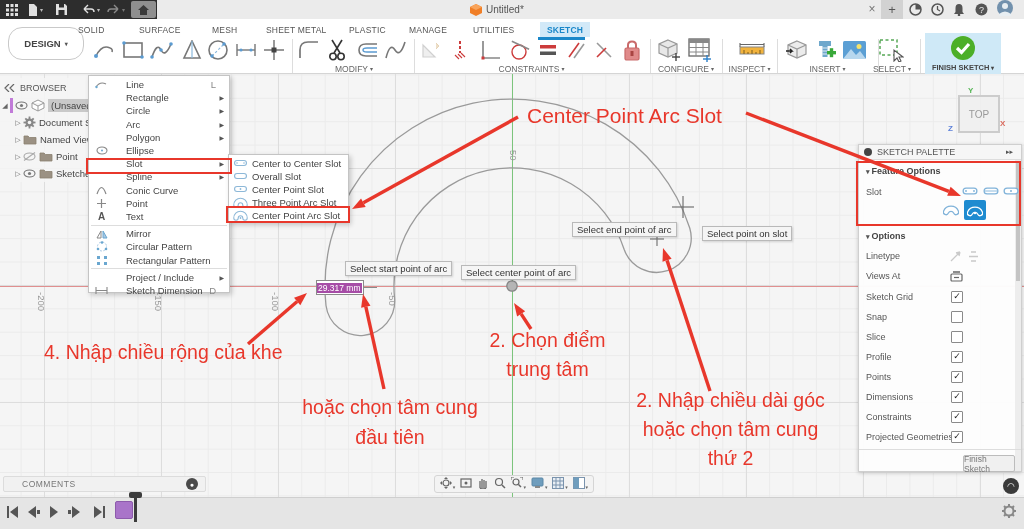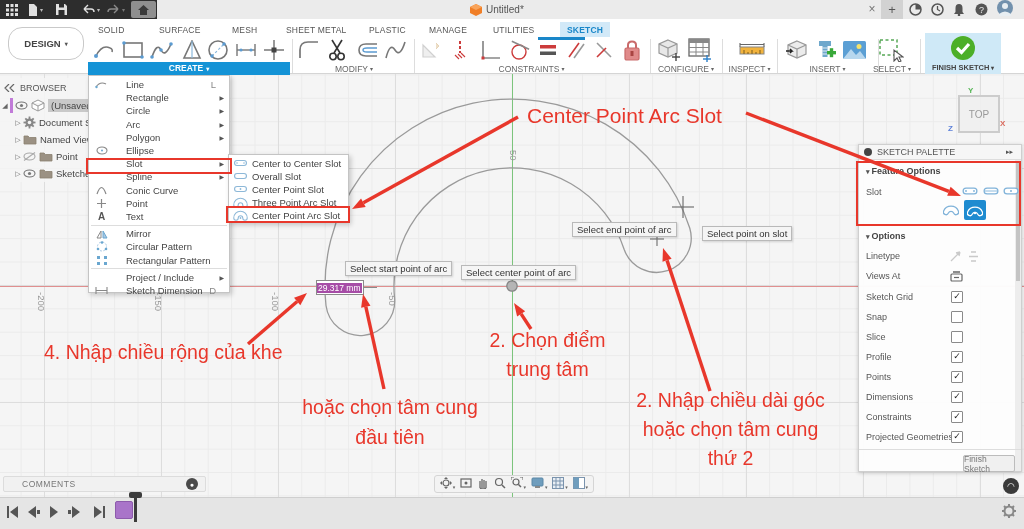--- a/index.html
+++ b/index.html
@@ -11,21 +11,21 @@
 .tbi{position:absolute;top:3px;height:13px;display:flex;align-items:center;color:#dcdcdc;font-size:11px;}
 .caret{font-size:6px;color:#bbb;margin-left:2px;}
 #tb-home{left:131px;top:1px;width:25px;height:17px;background:#8f8f8f;border-radius:2px;display:flex;align-items:center;justify-content:center;}
 #tb-title{left:470px;top:0;height:19px;display:flex;align-items:center;gap:4px;font-size:10px;color:#555;}
 #tb-close{left:864px;top:1px;width:16px;height:16px;color:#777;font-size:12px;display:flex;align-items:center;justify-content:center;}
 #tb-plus{left:881px;top:0;width:22px;height:19px;background:#d2d2d2;color:#555;font-size:13px;display:flex;align-items:center;justify-content:center;}
 .tb-ric{color:#555;}
 
 #ribbon{left:0;top:19px;width:1024px;height:55px;background:#ffffff;border-bottom:1px solid #d5d5d5;box-sizing:border-box;}
 #design-btn{left:8px;top:8px;width:74px;height:31px;background:#fff;border:1px solid #c9c9c9;border-radius:14px;display:flex;align-items:center;justify-content:center;font-size:9.5px;font-weight:bold;color:#444;}
-.tab{position:absolute;top:3px;height:15px;display:flex;align-items:center;font-size:8.5px;color:#555;letter-spacing:.2px;margin-left:20px;}
+.tab{position:absolute;top:3px;height:15px;display:flex;align-items:center;font-size:8.5px;color:#555;letter-spacing:.2px;}
 #tab-sketch{background:#d2e9f8;color:#1a87c9;padding:0 7px;font-weight:bold;}
 #tab-sketch-ul{left:538px;top:18px;width:47px;height:2.5px;background:#1a87c9;}
 .icon24{position:absolute;top:19px;width:26px;height:24px;display:flex;align-items:center;justify-content:center;}
 .sep{position:absolute;top:20px;width:1px;height:34px;background:#ddd;}
 .grp-label{position:absolute;top:44px;height:11px;font-size:8.5px;color:#666;display:flex;align-items:center;justify-content:center;}
 .grp-label::after{content:" ▾";font-size:6px;margin-left:2px;}
 #create-bar{left:88px;top:43px;width:202px;height:12.5px;background:#1493d6;color:#fff;display:flex;align-items:center;justify-content:center;font-size:8.5px;font-weight:bold;}
 #create-bar::after{content:" ▾";font-size:6px;margin-left:3px;}
 #finish-blk{left:925px;top:14px;width:76px;height:41px;background:#cfe9f7;display:flex;flex-direction:column;align-items:center;justify-content:center;gap:2px;}
 #finish-blk .lbl{font-size:7.5px;color:#444;font-weight:bold;}
@@ -649,23 +649,20 @@
           <circle cx="17" cy="9" r="1.6" fill="#5b9bd1"></circle>
         </svg>
       </span>
     <span class="icon24" style="left:261px">
         <svg width="22" height="22">
           <line x1="11" y1="1" x2="11" y2="21" stroke="#777" stroke-width="1.5"></line>
           <line x1="1" y1="11" x2="21" y2="11" stroke="#777" stroke-width="1.5"></line>
           <rect x="8.5" y="8.5" width="5" height="5" fill="#444"></rect>
         </svg>
       </span>
-    <div id="create-bar" class="abs">
-        <span>CREATE</span>
-      </div>
     <div class="sep" style="left:292px"></div>
 
     <span class="icon24" style="left:296px">
         <svg width="22" height="20">
           <path d="M2,18 L2,10 Q2,2 10,2 L20,2" fill="none" stroke="#777" stroke-width="1.7"></path>
         </svg>
       </span>
     <span class="icon24" style="left:325px">
         <svg width="20" height="22">
           <g stroke="#333" stroke-width="1.6" fill="none">

